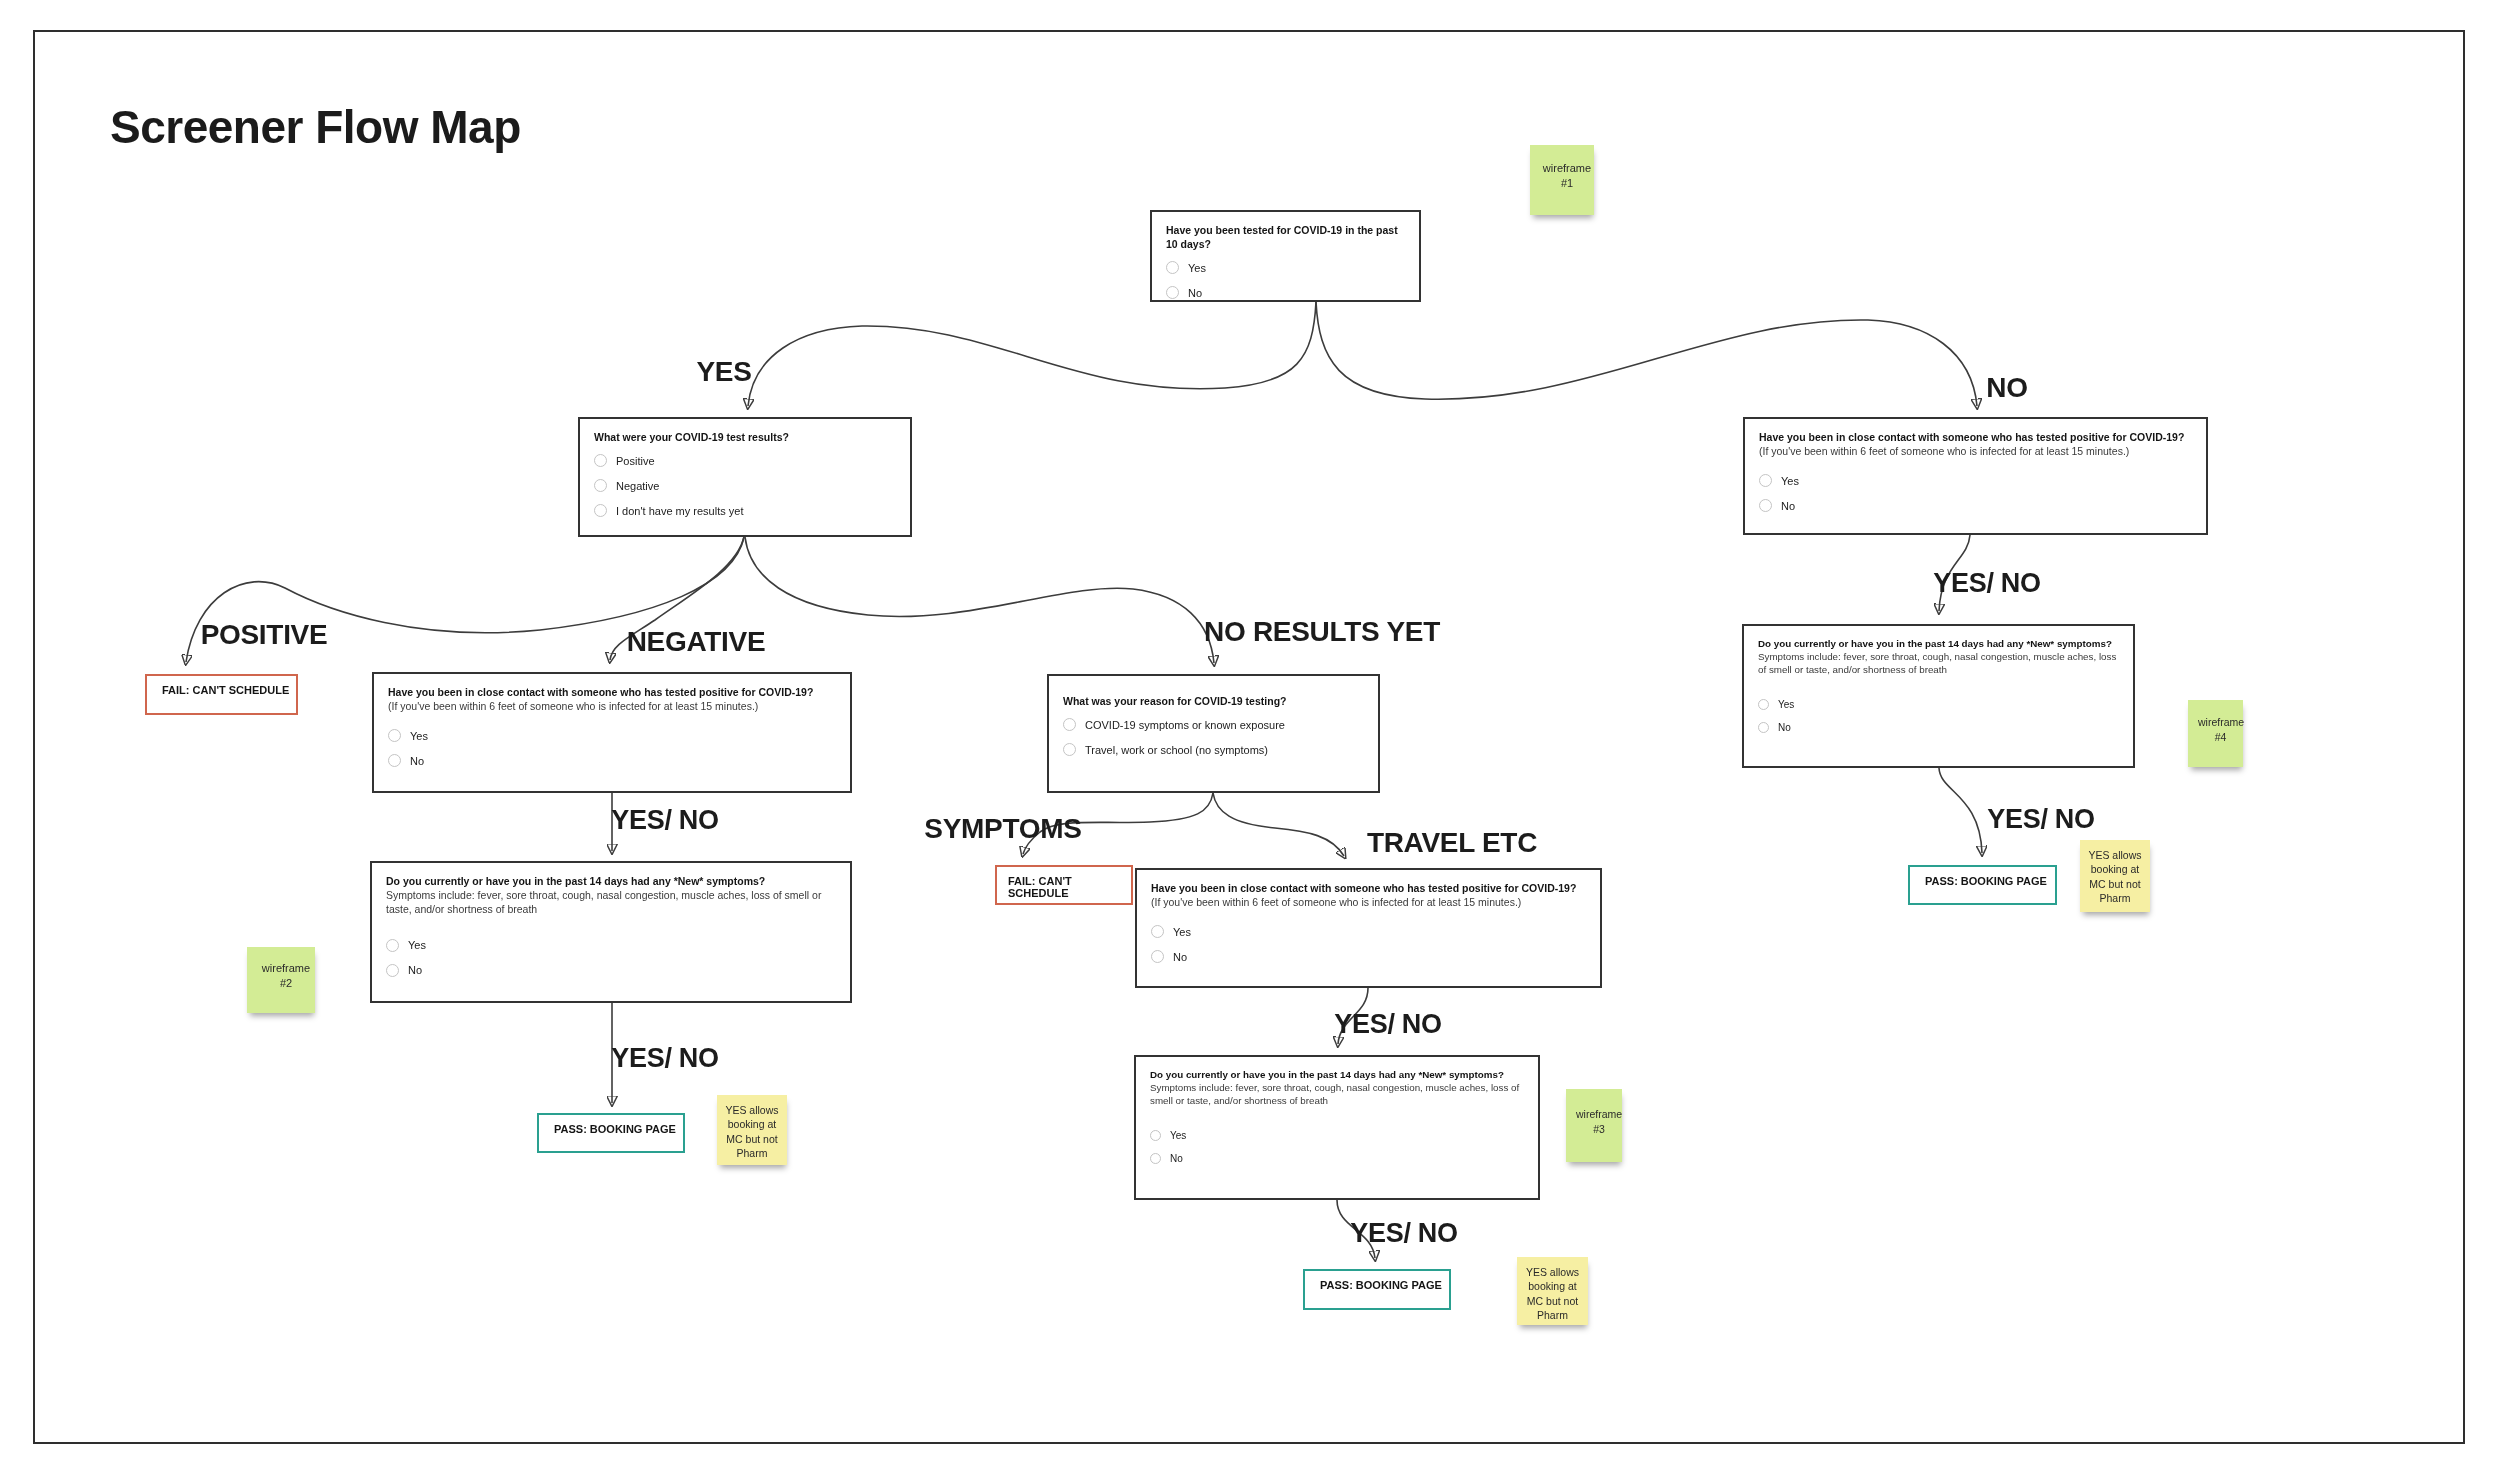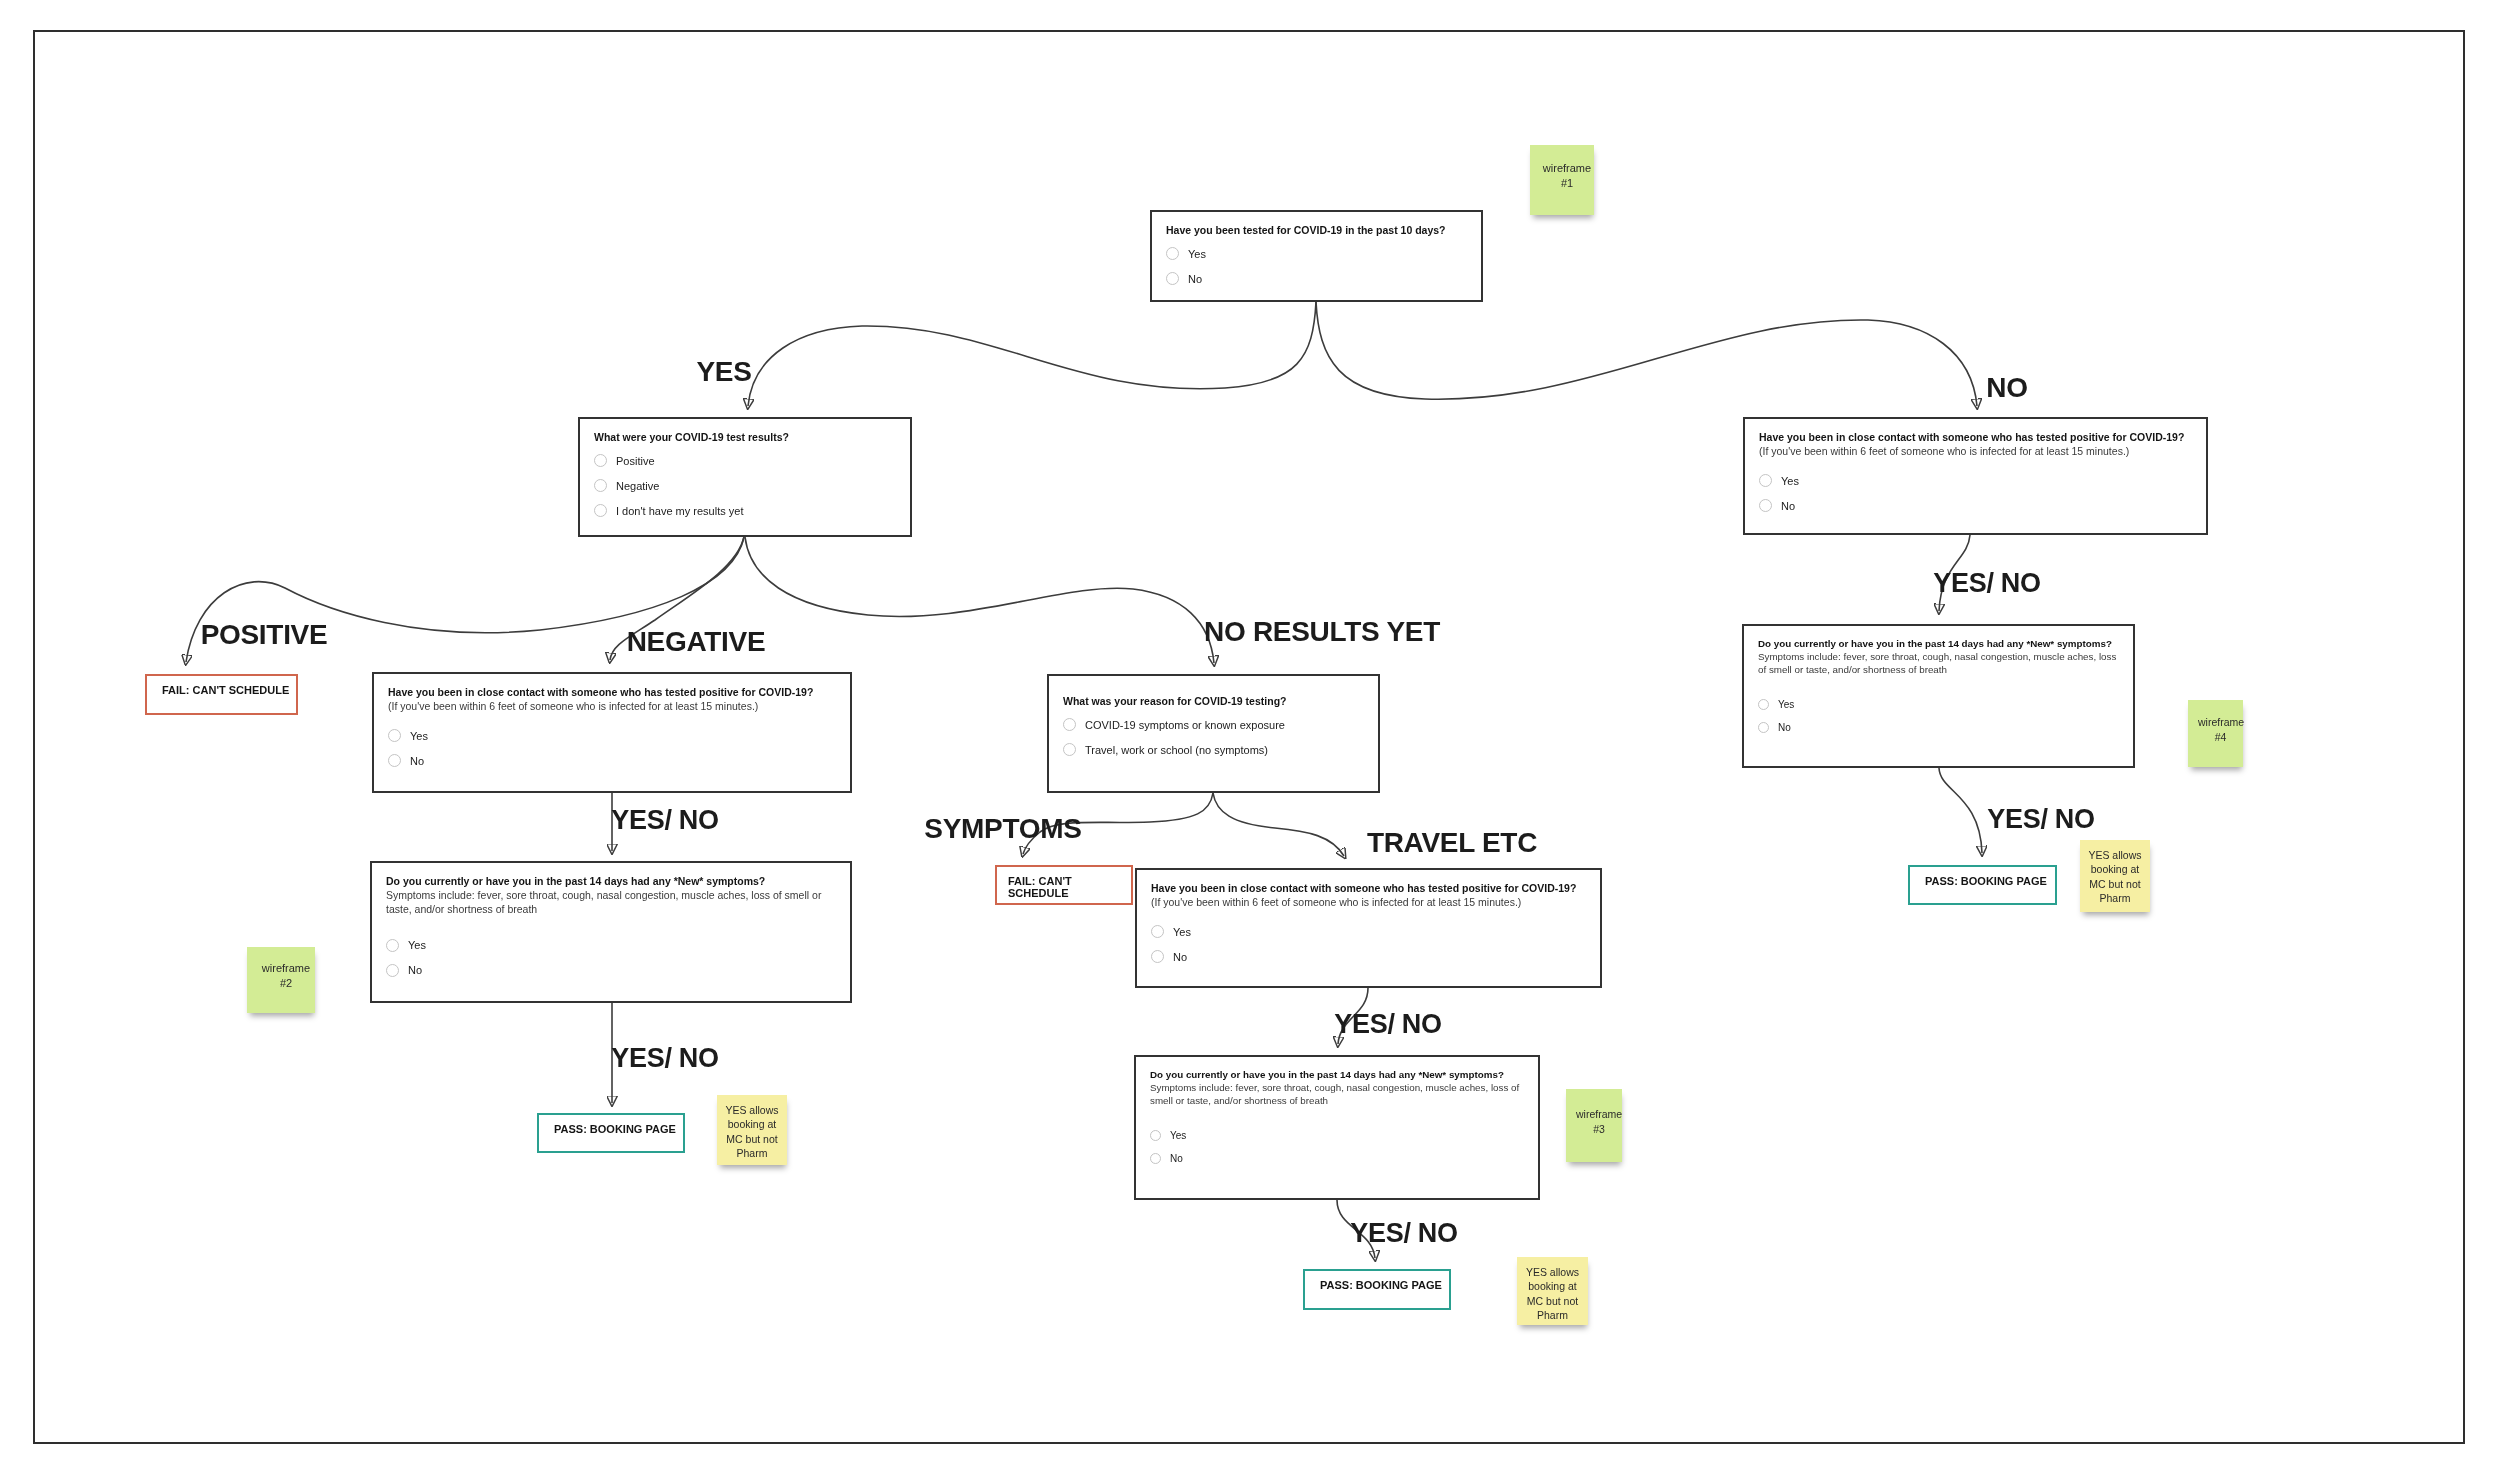--- a/index.html
+++ b/index.html
@@ -46,20 +46,21 @@
   .sticky.green{background:#d3ec95;padding-top:16px;}
   .sticky.yellow{background:#f6efa3;font-size:10.5px;line-height:1.38;padding:8px 3px 0 3px;}
 </style>
 </head>
 <body>
 
 <div id="canvas">
 
   <div class="frame"></div>
 
+  <div class="page-title">Screener Flow Map</div>
 
   <svg id="wires" width="2500" height="1477" viewBox="0 0 2500 1477">
     <defs>
       <marker id="arrow" viewBox="0 0 12 12" markerUnits="userSpaceOnUse" markerWidth="11" markerHeight="11" refX="8" refY="6" orient="auto">
         <path d="M0,0 L12,6 L0,12 Z" fill="#3c3c3c" stroke="none"></path>
       </marker>
     </defs>
     <path d="M 1316 302 C 1313 358 1298 383 1225 388 C 1075 397 995 324 862 326 C 798 328 753 356 748 406" marker-end="url(#arrow)"></path>
     <path d="M 1316 302 C 1319 358 1338 396 1425 399 C 1590 404 1715 317 1868 320 C 1928 322 1972 352 1977 406" marker-end="url(#arrow)"></path>
     <path d="M 744 537 C 734 585 655 617 540 630 C 420 642 330 612 285 588 C 245 568 196 596 186 662" marker-end="url(#arrow)"></path>
@@ -68,21 +69,21 @@
     <path d="M 612 793 L 612 851" marker-end="url(#arrow)"></path>
     <path d="M 612 1003 L 612 1103" marker-end="url(#arrow)"></path>
     <path d="M 1213 793 C 1210 812 1196 820 1150 822 C 1098 824 1058 818 1040 832 C 1029 841 1025 847 1023 854" marker-end="url(#arrow)"></path>
     <path d="M 1213 793 C 1216 812 1232 824 1275 828 C 1308 831 1332 836 1344 856" marker-end="url(#arrow)"></path>
     <path d="M 1368 988 C 1368 1014 1340 1018 1338 1044" marker-end="url(#arrow)"></path>
     <path d="M 1337 1200 C 1337 1228 1372 1230 1375 1258" marker-end="url(#arrow)"></path>
     <path d="M 1970 535 C 1968 560 1941 565 1939 611" marker-end="url(#arrow)"></path>
     <path d="M 1939 768 C 1940 792 1980 795 1982 853" marker-end="url(#arrow)"></path>
   </svg>
 
-  <div class="qbox" style="left:1150px;top:210px;width:333px;height:92px;">
+  <div class="qbox" style="left:1150px;top:210px;width:271px;height:92px;">
     <div class="qtitle">Have you been tested for COVID-19 in the past 10 days?</div>
     <div class="opts">
       <div class="opt">
         <span class="radio"></span>
         <span class="optlabel">Yes</span>
       </div>
       <div class="opt">
         <span class="radio"></span>
         <span class="optlabel">No</span>
       </div>

